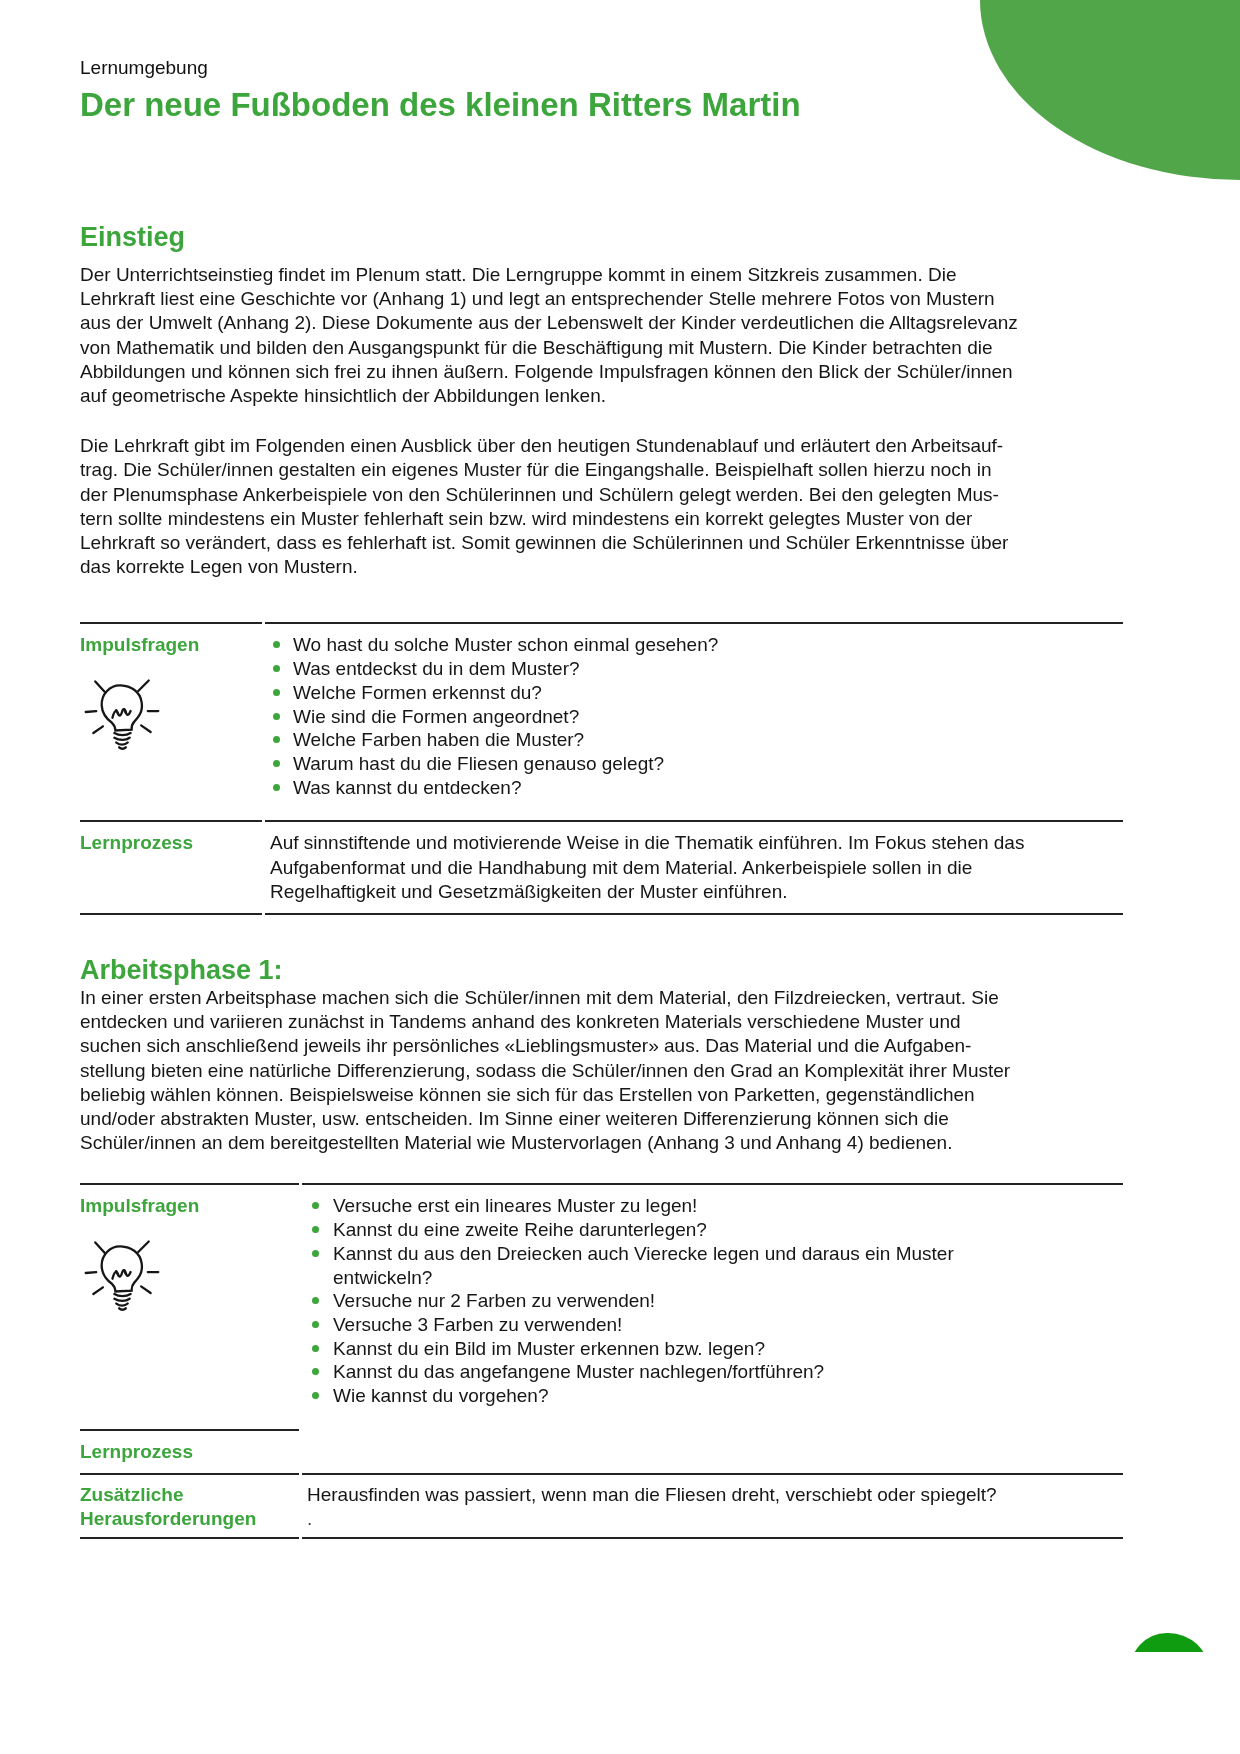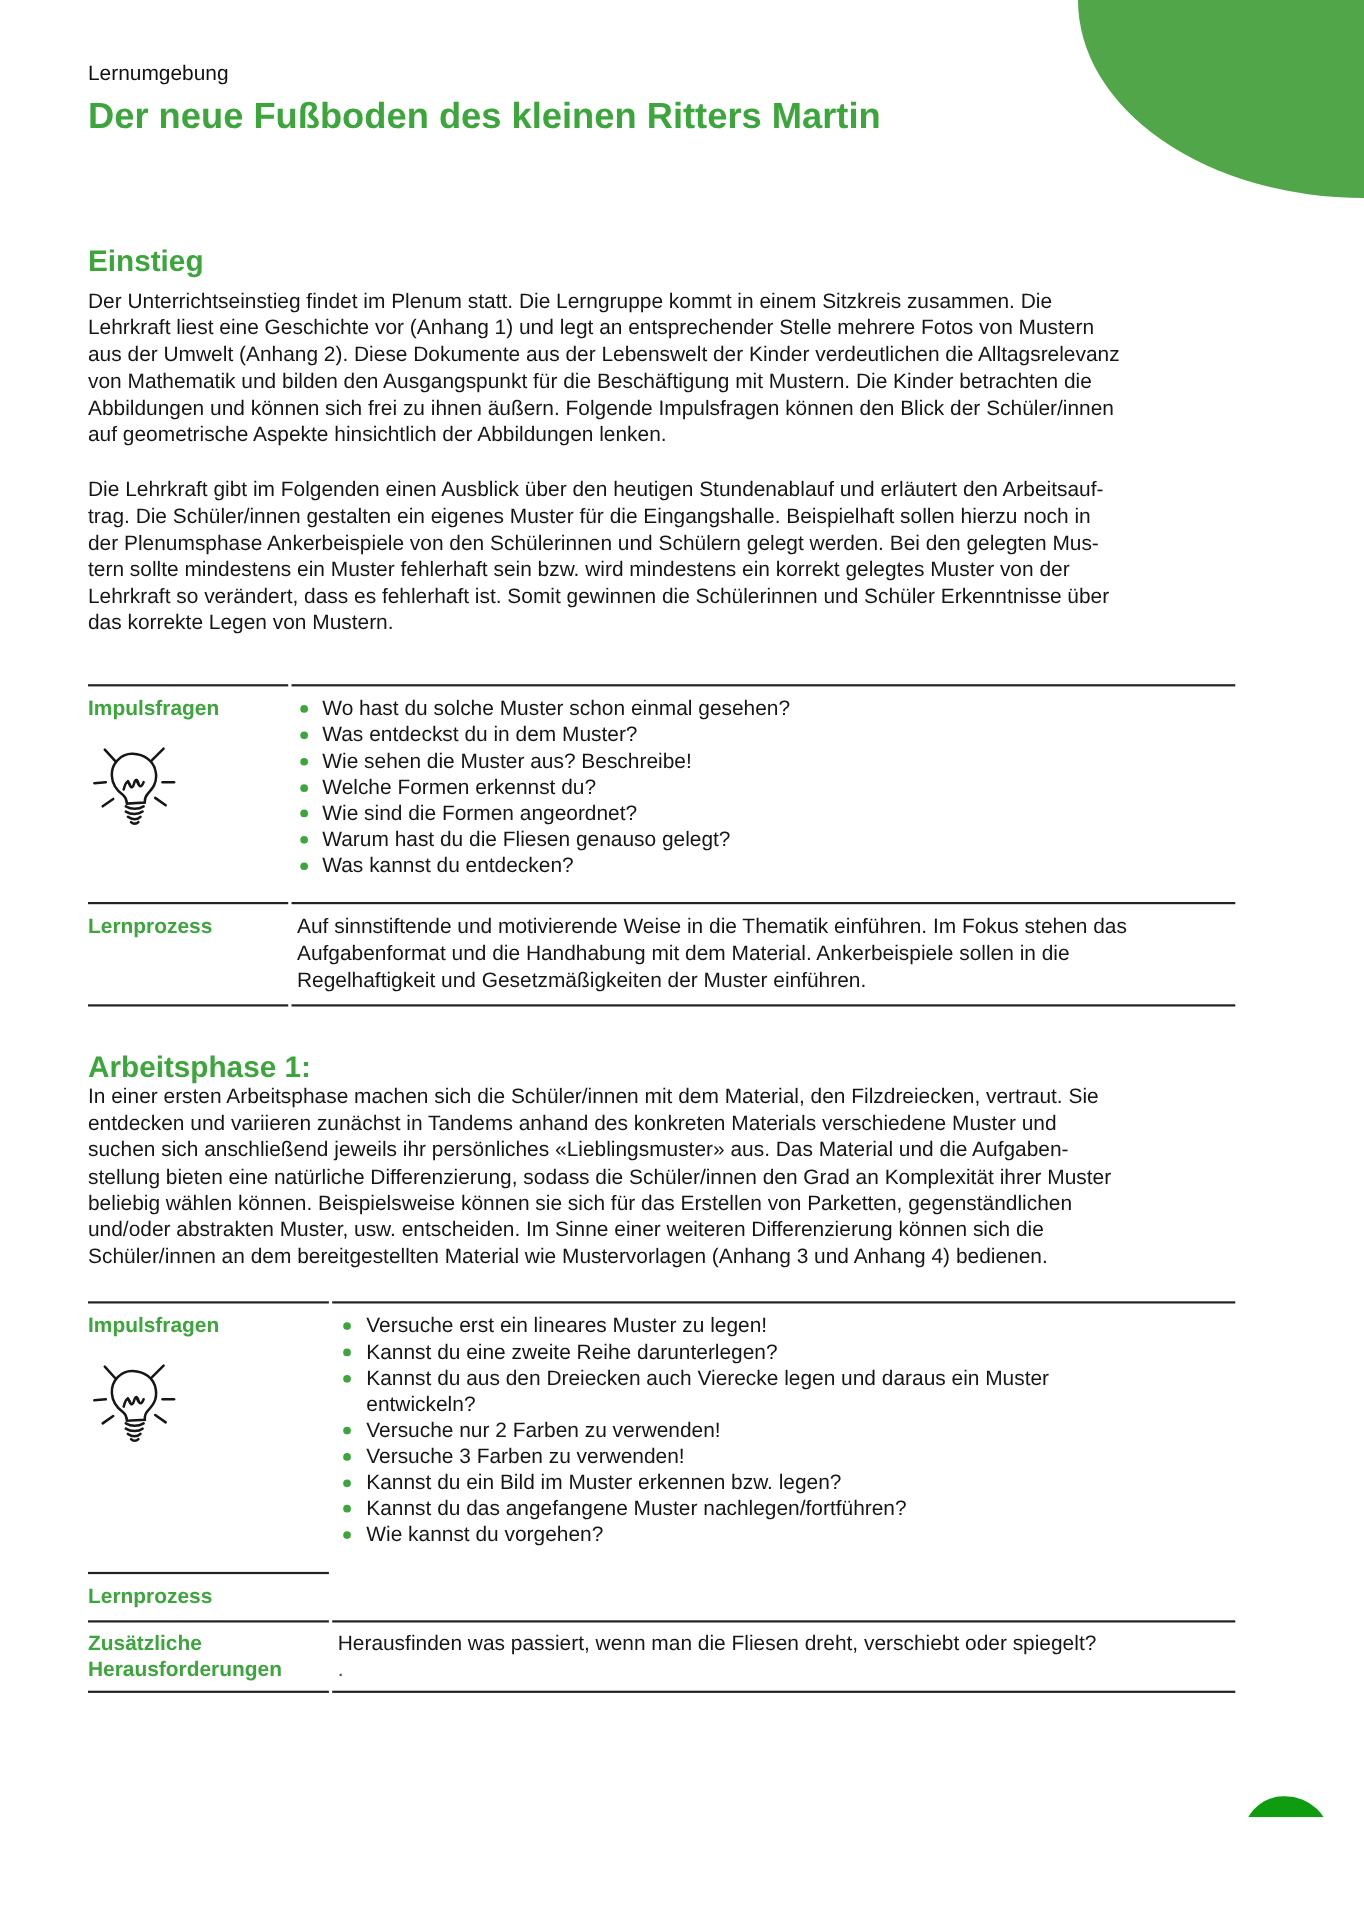--- a/index.html
+++ b/index.html
@@ -178,23 +178,23 @@
                 <path d="M38 78 C42 81 47 81 50 78"></path>
                 <path d="M41 83 C43 85 46 85 48 83"></path>
               </g>
             </svg>
           </div>
         </div>
         <div class="tcell content-cell">
           <ul class="impulse-list">
               <li>Wo hast du solche Muster schon einmal gesehen?</li>
               <li>Was entdeckst du in dem Muster?</li>
-              <li>Wie sehen die Muster aus? Beschreibe!</li>
               <li>Welche Formen erkennst du?</li>
               <li>Wie sind die Formen angeordnet?</li>
+              <li>Welche Farben haben die Muster?</li>
               <li>Warum hast du die Fliesen genauso gelegt?</li>
               <li>Was kannst du entdecken?</li>
             </ul>
         </div>
       </div>
       <div class="trow row-lernprozess">
         <div class="tcell label-cell">
           <div class="green-label">Lernprozess</div>
         </div>
         <div class="tcell content-cell">

